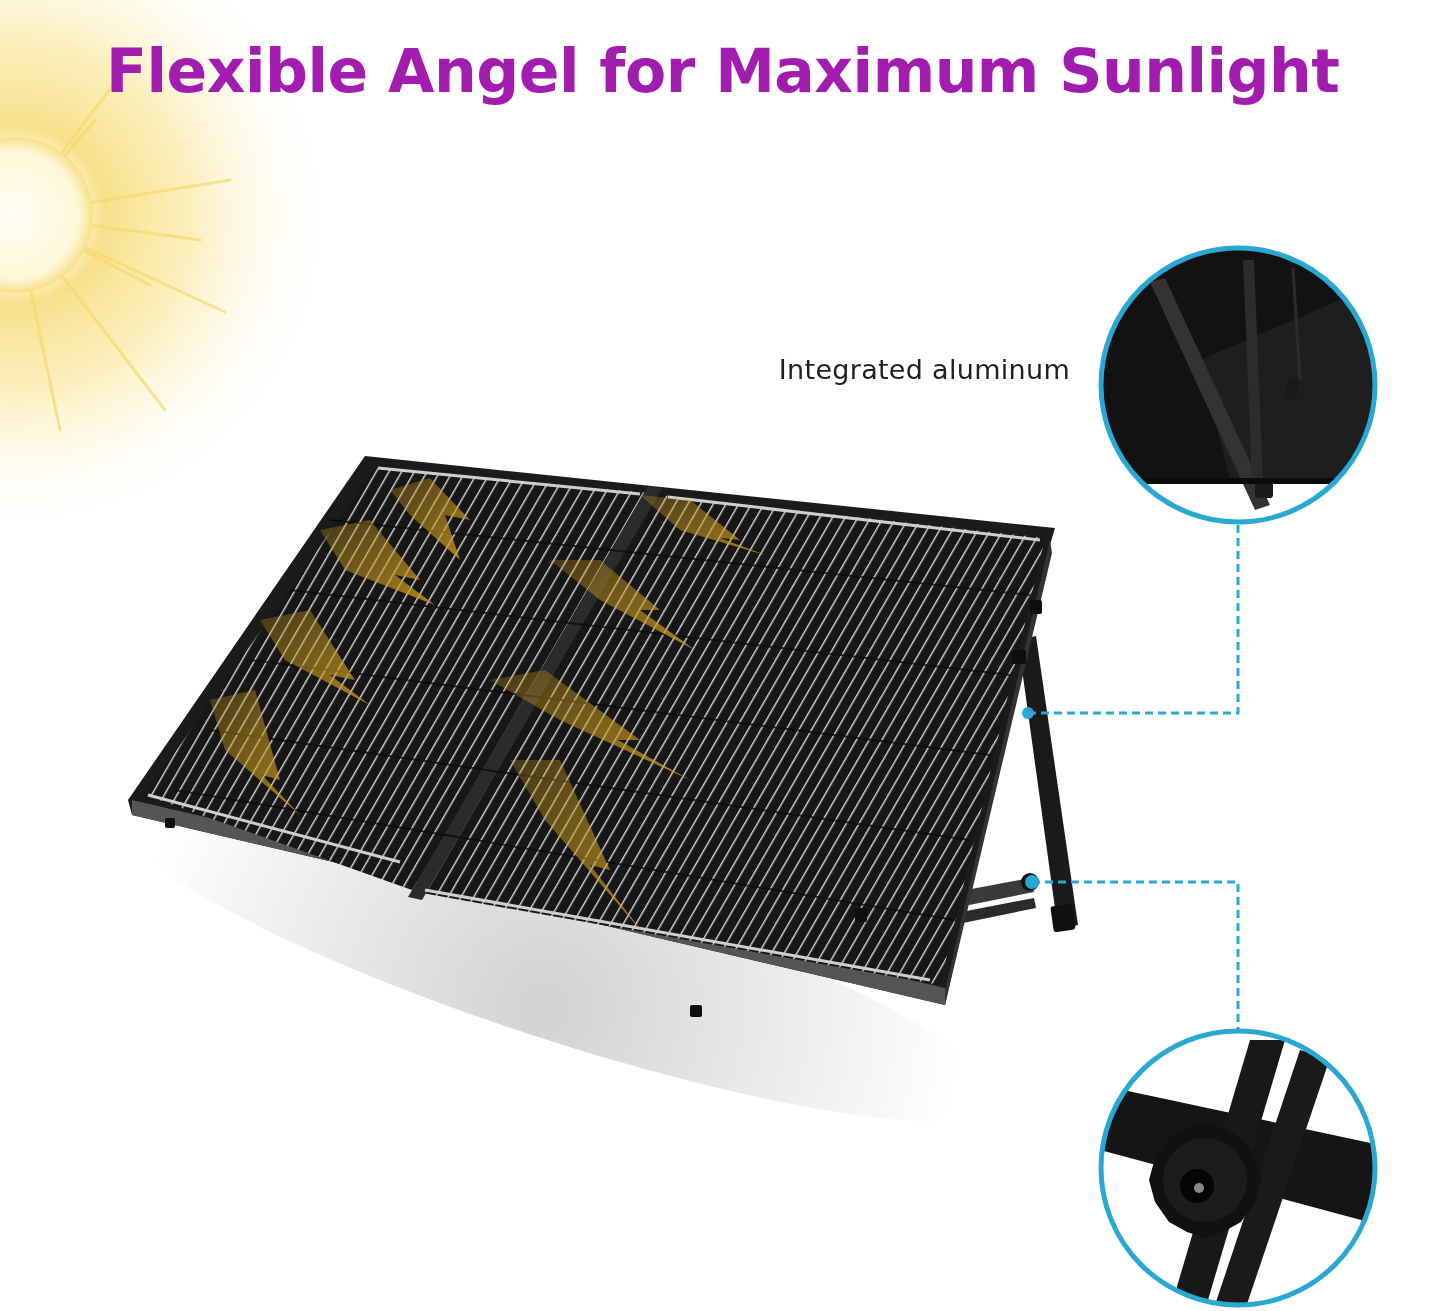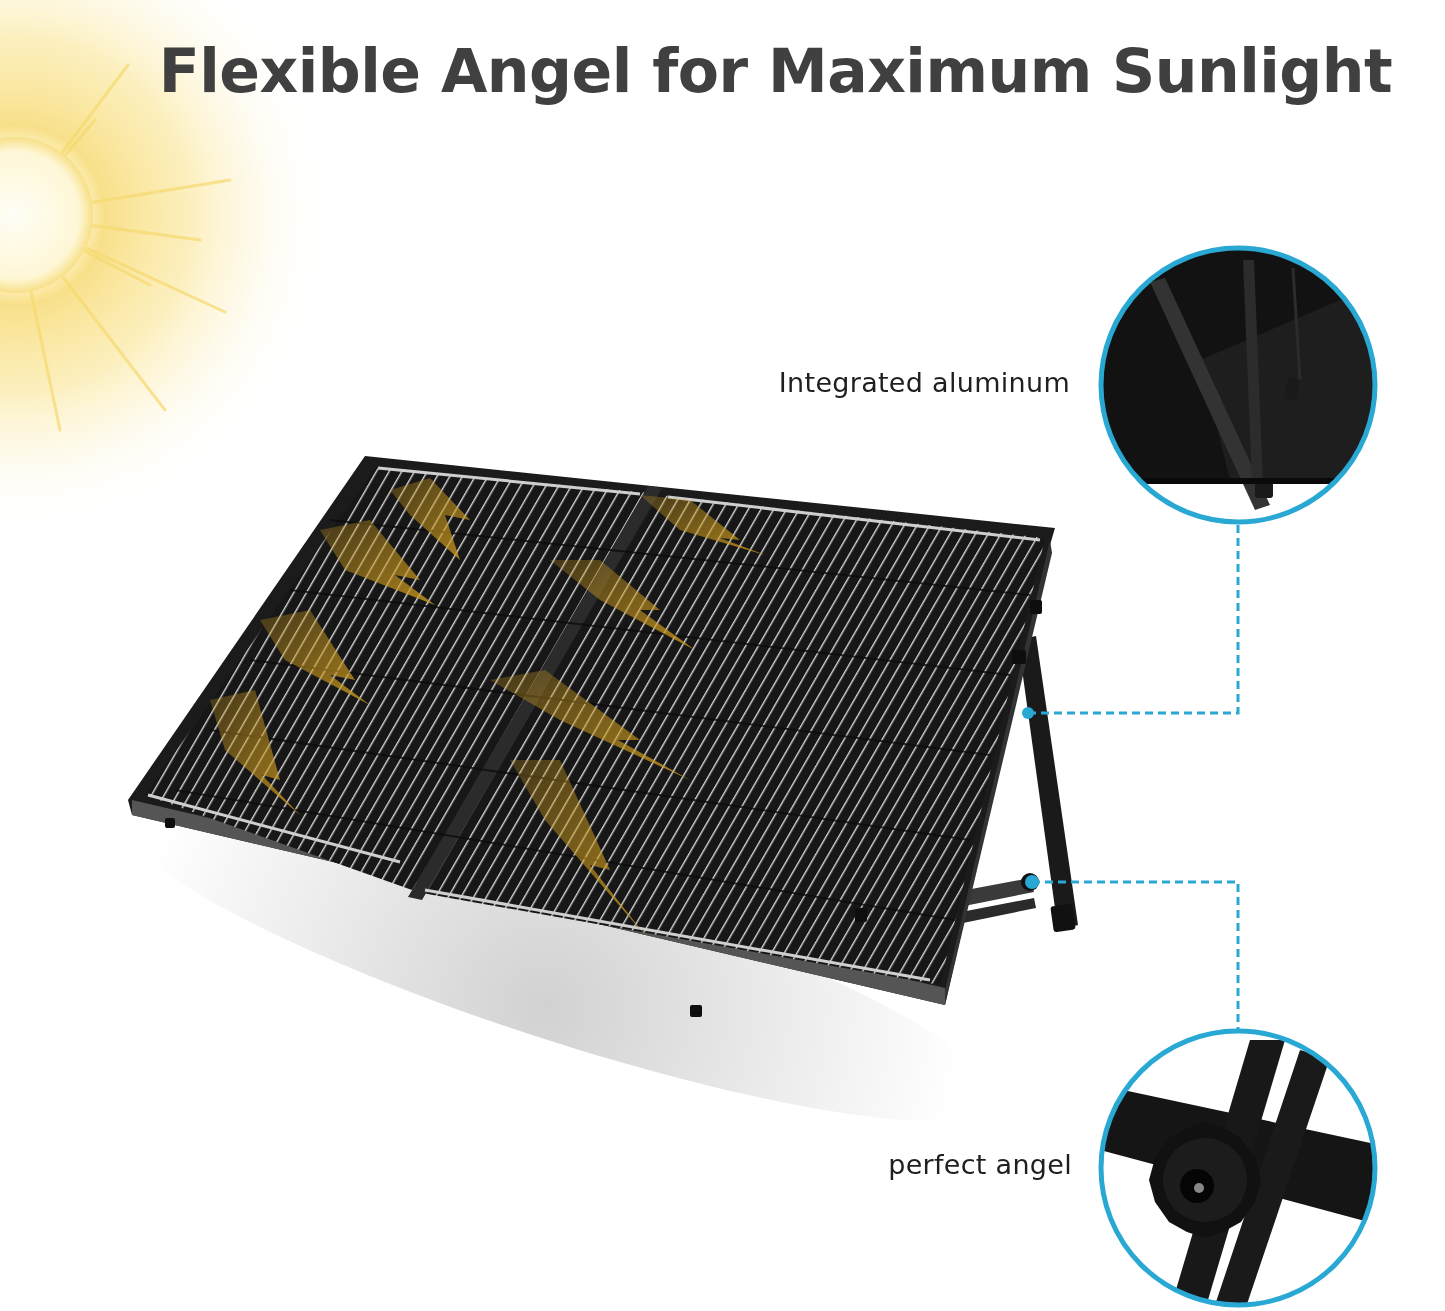--- a/index.html
+++ b/index.html
@@ -1,28 +1,28 @@
 <!DOCTYPE html>
 <html><head>
 <meta charset="utf-8">
 <style>
   html, body { margin:0; padding:0; background:#ffffff; }
   body { width:1445px; height:1311px; position:relative; overflow:hidden;
          font-family:"DejaVu Sans", sans-serif; }
   .stage { position:absolute; left:0; top:0; width:1445px; height:1311px; }
-  .title { position:absolute; left:0; top:-4px; width:1445px; text-align:center;
+  .title { position:absolute; left:0; top:-4px; width:1445px; text-align:left;
            padding-left:106px; box-sizing:border-box;
            font-family:"DejaVu Sans", sans-serif; font-weight:bold;
-           font-size:60px; letter-spacing:-0.5px; color:#404040; white-space:nowrap; }
+           font-size:60px; letter-spacing:-0.5px; color:#a21caf; white-space:nowrap; }
   .callout { position:absolute; text-align:right; color:#1f1f1f;
              font-family:"DejaVu Sans", sans-serif; font-size:27px; line-height:40px;
              font-weight:normal; letter-spacing:0.3px; }
   .callout-1 { right:375px; top:350px; width:420px; }
   .callout-2 { right:373px; top:1132px; width:360px; }
-  .callout span { display:block;margin-top:13px; }
+  .callout span { display:block; }
   svg { position:absolute; left:0; top:0; }
 </style>
 </head>
 <body>
 
 <div class="stage">
 
   <svg width="1445" height="1311" viewBox="0 0 1445 1311">
     <defs>
       <radialGradient id="sunGlow" cx="15" cy="215" r="320" gradientUnits="userSpaceOnUse">
@@ -168,16 +168,15 @@
     </g>
   </svg>
 
   <h1 class="title">Flexible Angel for Maximum Sunlight</h1>
 
   <div class="callout callout-1">
     <span>Integrated aluminum</span>
   </div>
 
   <div class="callout callout-2">
-    <span>perfect angel</span>
   </div>
 
 </div>
 
 </body></html>

